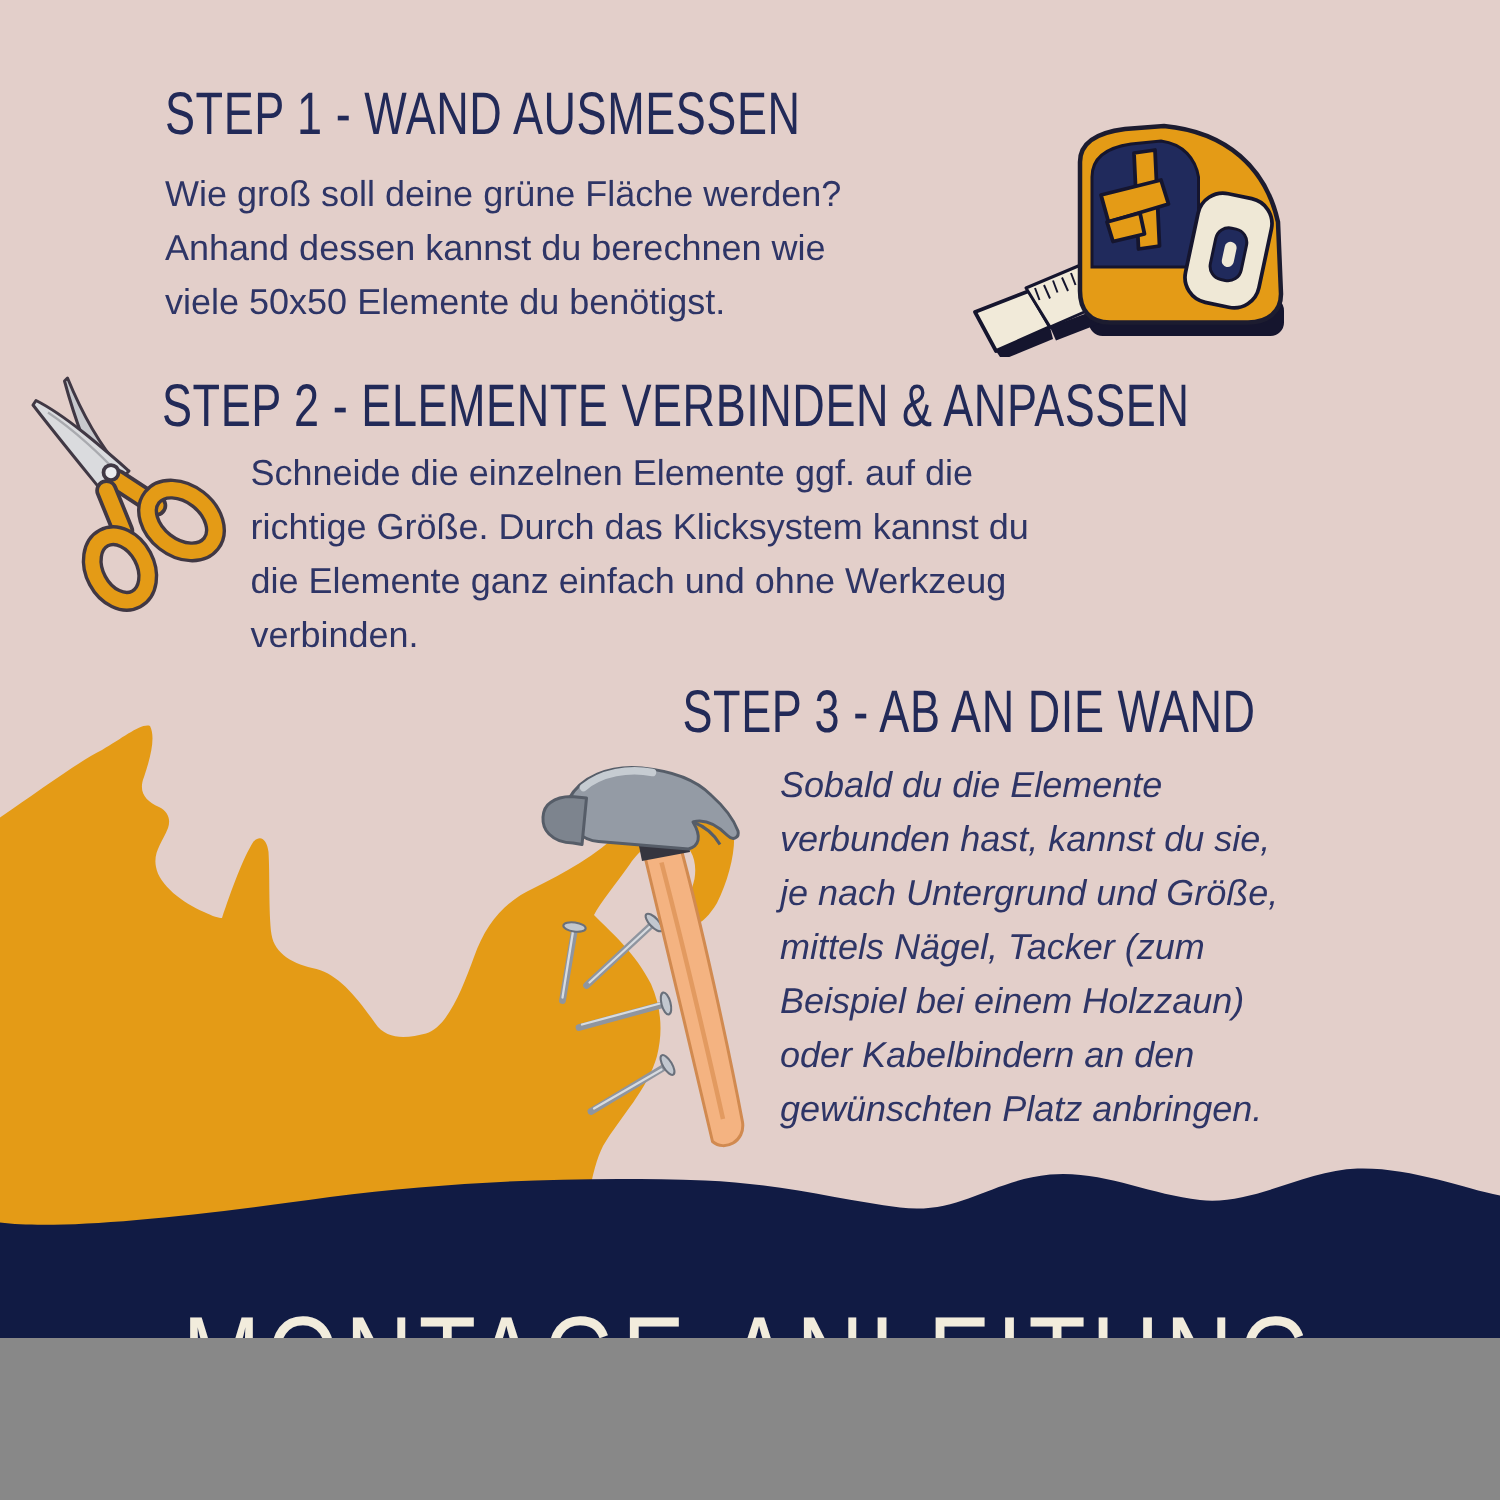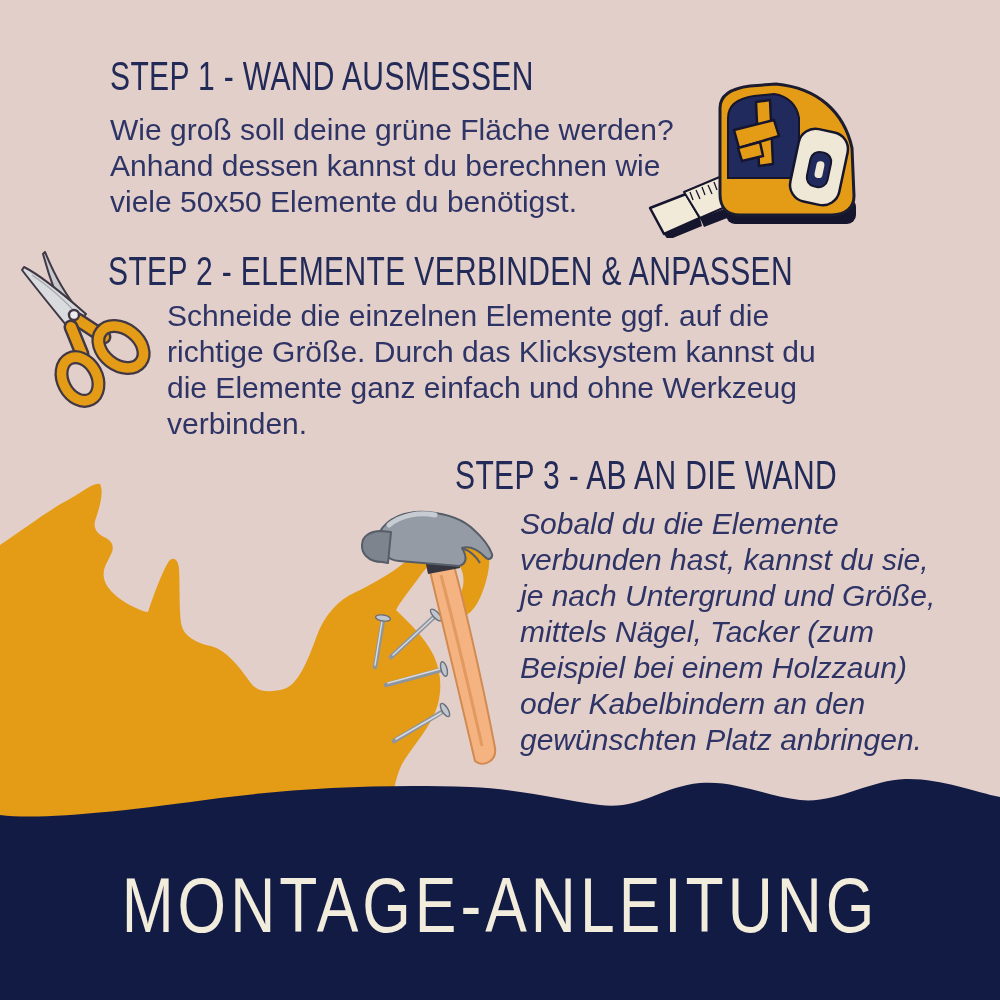--- a/index.html
+++ b/index.html
@@ -1,30 +1,30 @@
 <!DOCTYPE html>
 <html style="--pink-bg: #e3cfca; --navy: #111b44; --mustard: #e49b16; --cream: #f2ecdc; --heading-text: #222a58; --body-text: #2e3566;"><head>
 <meta charset="utf-8">
 <style>
   html,body{margin:0;padding:0;background:#888;}
   .canvas{
-    position:relative;width:1000px;height:1000px;overflow:hidden;
+    position:relative;width:1000px;height:892px;overflow:hidden;
     background:var(--pink-bg,#e3cfca);
     font-family:"Liberation Sans",sans-serif;
   }
   .abs{position:absolute;}
   svg{display:block;}
   .heading{
     margin:0;font-size:40px;line-height:40px;font-weight:400;
     color:var(--heading-text,#222a58);
     transform:scaleX(0.75);transform-origin:0 50%;
     white-space:nowrap;letter-spacing:0.5px;z-index:3;
   }
   .bodytext{
-    margin:0;font-size:30px;line-height:36px;font-weight:400;
+    margin:0;font-size:24px;line-height:36px;font-weight:400;
     color:var(--body-text,#2e3566);
     white-space:pre-line;z-index:3;
   }
   .s1-heading{left:110px;top:56px;}
   .s1-body{left:110px;top:112px;}
   .s2-heading{left:108px;top:251px;}
   .s2-body{left:167px;top:298px;}
   .s3-heading{left:455px;top:455px;}
   .s3-body{left:520px;top:506px;font-style:italic;}
   .splash-svg{left:0;top:460px;z-index:1;}

